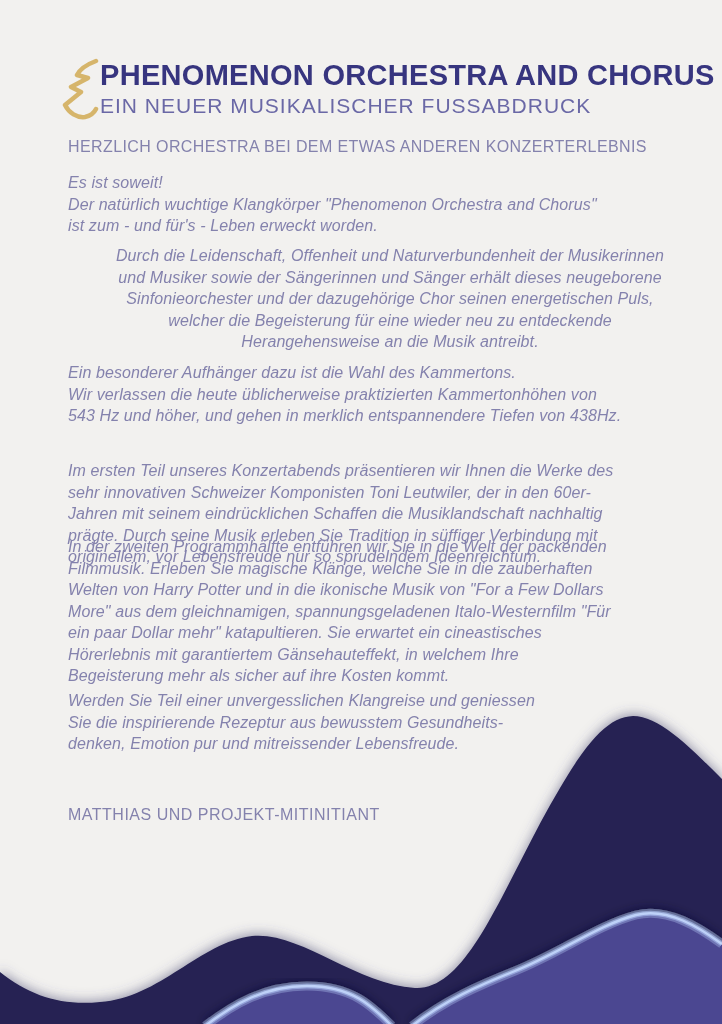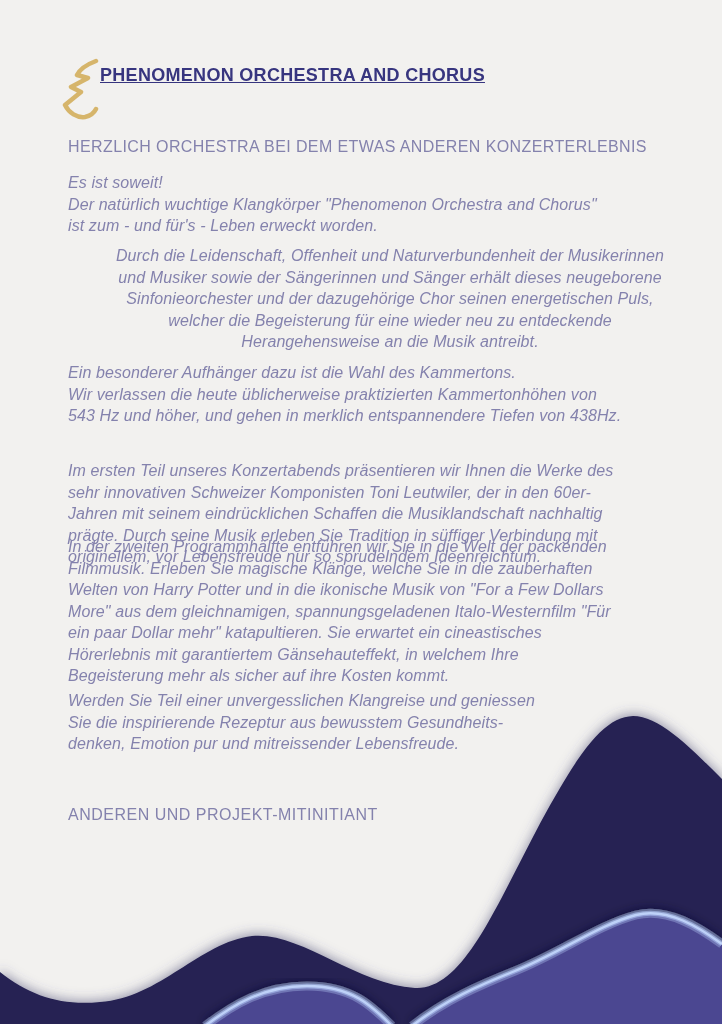--- a/index.html
+++ b/index.html
@@ -18,22 +18,22 @@
     position:relative;
     width:722px;height:1024px;
     background:var(--background,#f2f1ef);
     overflow:hidden;
     font-family:"Liberation Sans",sans-serif;
   }
   .waves{position:absolute;left:0;top:0;width:722px;height:1024px;}
   .logo{position:absolute;left:52px;top:56px;width:50px;height:64px;}
   .header{position:absolute;left:100px;top:62px;white-space:nowrap;}
   .title{
-    font-size:18px;font-weight:bold;color:var(--title,#37357f);
-    letter-spacing:0.3px;line-height:27px;text-decoration:underline;
+    font-size:29px;font-weight:bold;color:var(--title,#37357f);
+    letter-spacing:0.3px;line-height:27px;
   }
   .subtitle{
     font-size:21px;font-weight:normal;color:var(--subtitle,#6a68a6);
     letter-spacing:1px;line-height:25px;margin-top:4px;
   }
   .welcome{
     position:absolute;left:68px;top:138px;width:640px;
     font-size:16px;color:var(--text,#8482ad);letter-spacing:0.4px;
     white-space:pre-line;
   }
@@ -99,20 +99,21 @@
              L 36 22
              L 19 31
              L 29 36
              L 13 49
              C 17 57 25 62 33 61
              C 38 60 42 57 44 53" fill="none" stroke="var(--gold,#d3ae5c)" stroke-width="4.5" stroke-linecap="round" stroke-linejoin="round" opacity="0.9"></path>
   </svg>
 
   <div class="header">
     <div class="title">PHENOMENON ORCHESTRA AND CHORUS</div>
+    <div class="subtitle">EIN NEUER MUSIKALISCHER FUSSABDRUCK</div>
   </div>
 
   <div class="welcome">HERZLICH ORCHESTRA BEI DEM ETWAS ANDEREN KONZERTERLEBNIS</div>
 
   <div class="copy">
     <p class="p1">Es ist soweit!
 Der natürlich wuchtige Klangkörper "Phenomenon Orchestra and Chorus"
 ist zum - und für's - Leben erweckt worden.</p>
     <p class="p2">Durch die Leidenschaft, Offenheit und Naturverbundenheit der Musikerinnen
 und Musiker sowie der Sängerinnen und Sänger erhält dieses neugeborene
@@ -133,16 +134,16 @@
 More" aus dem gleichnamigen, spannungsgeladenen Italo-Westernfilm "Für
 ein paar Dollar mehr" katapultieren. Sie erwartet ein cineastisches
 Hörerlebnis mit garantiertem Gänsehauteffekt, in welchem Ihre
 Begeisterung mehr als sicher auf ihre Kosten kommt.</p>
     <p class="p6">Werden Sie Teil einer unvergesslichen Klangreise und geniessen
 Sie die inspirierende Rezeptur aus bewusstem Gesundheits-
 denken, Emotion pur und mitreissender Lebensfreude.</p>
   </div>
 
   <div class="signature">
-    <div>ANDEREN UND PROJEKT-MITINITIANT</div>
+    <div>MATTHIAS UND PROJEKT-MITINITIANT</div>
   </div>
 
 </div>
 
 </body></html>

